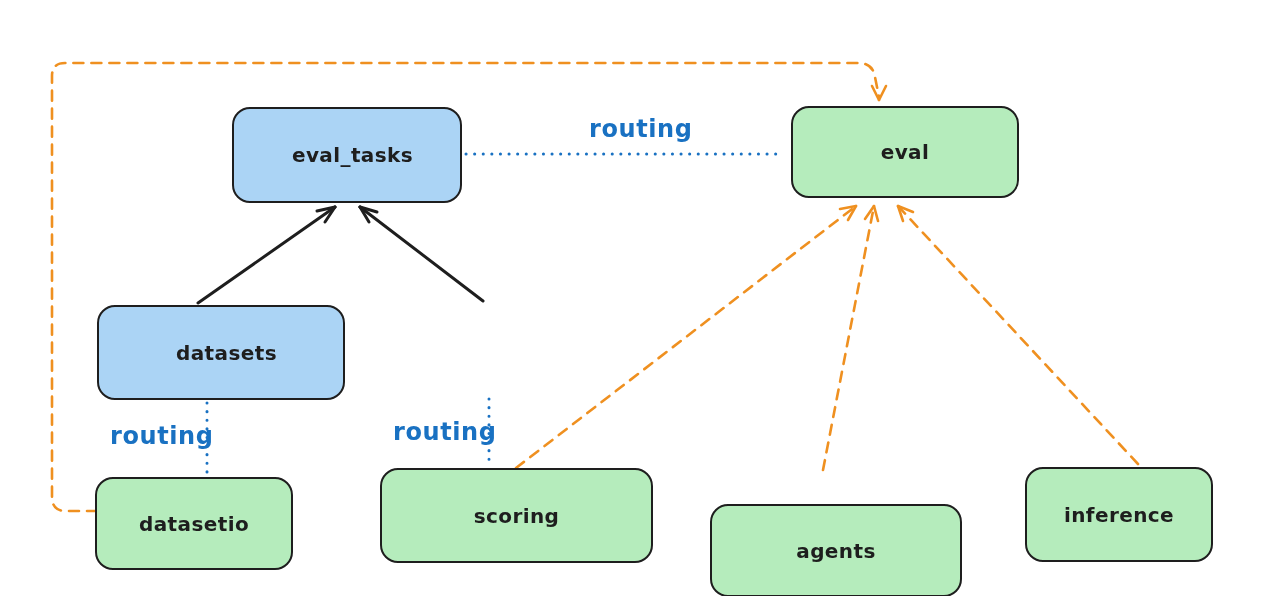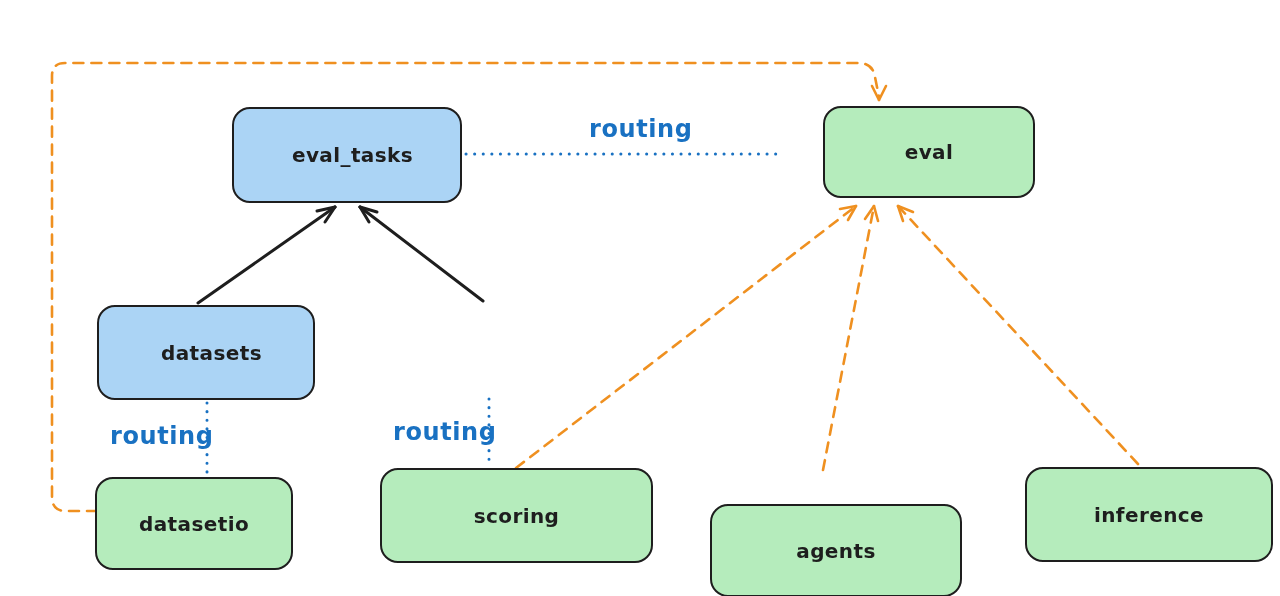--- a/index.html
+++ b/index.html
@@ -43,27 +43,27 @@
     position: absolute;
     color: #1971c2;
     font-size: 24px;
     font-weight: 700;
     letter-spacing: 0.6px;
     white-space: nowrap;
   }
 
   
   .n-eval-tasks        { left: 232px;  top: 107px; width: 230px; height: 96px; }
-  .n-eval              { left: 823px;  top: 106px; width: 212px; height: 92px; }
-  .n-datasets          { left: 97px;   top: 305px; width: 218px; height: 95px; }
+  .n-eval              { left: 791px;  top: 106px; width: 228px; height: 92px; }
+  .n-datasets          { left: 97px;   top: 305px; width: 248px; height: 95px; }
   .n-scoring-functions { left: 375px;  top: 303px; width: 230px; height: 93px; }
   .n-datasetio         { left: 95px;   top: 477px; width: 198px; height: 93px; }
   .n-scoring           { left: 380px;  top: 468px; width: 273px; height: 95px; }
   .n-agents            { left: 710px;  top: 472px; width: 252px; height: 93px; margin-top: 32px; }
-  .n-inference         { left: 1025px; top: 467px; width: 248px; height: 95px; }
+  .n-inference         { left: 1025px; top: 467px; width: 188px; height: 95px; }
 
   .l-routing-top  { left: 589px; top: 115px; }
   .l-routing-left { left: 110px; top: 422px; }
   .l-routing-mid  { left: 393px; top: 418px; }
 </style>
 </head>
 <body>
 
 <div class="canvas">
 

